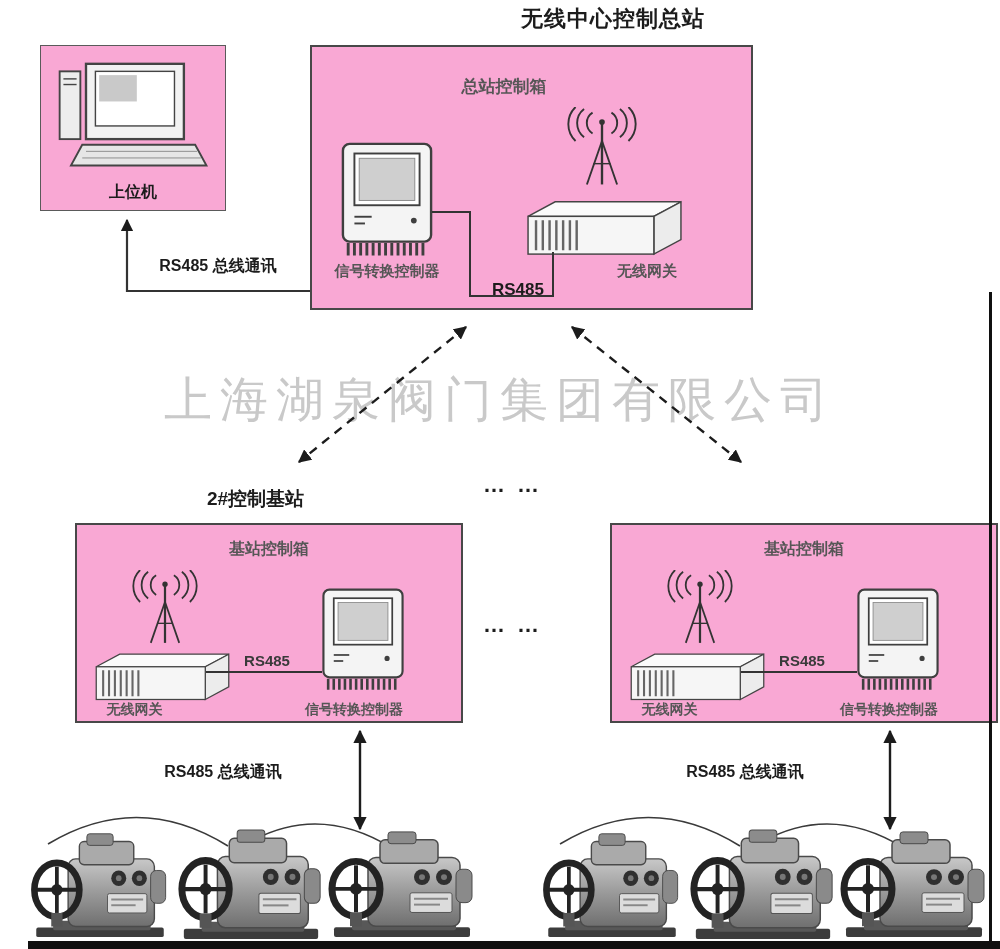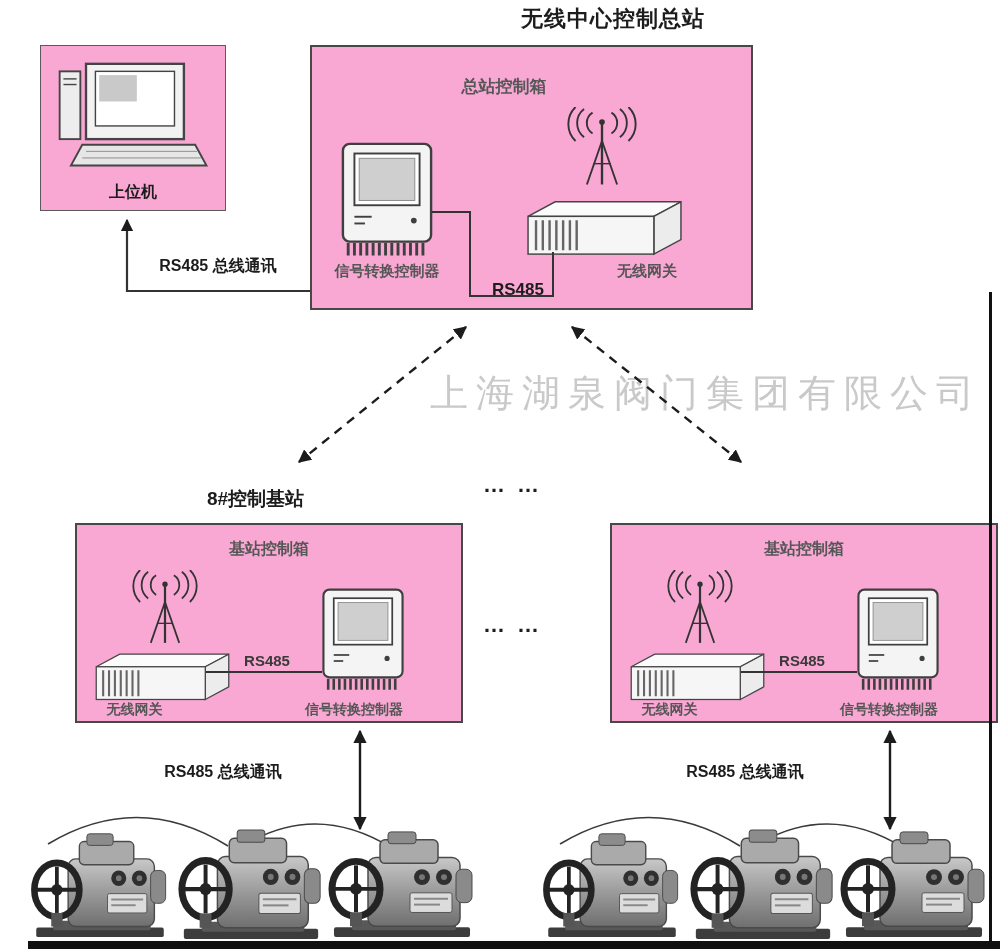--- a/index.html
+++ b/index.html
@@ -9,21 +9,21 @@
   .abs{position:absolute}
   .box{position:absolute;border:2px solid #484848;background:#f9a8d4}
   .host-box{left:40px;top:45px;width:186px;height:166px;border-width:1.5px;border-color:#5a5a5a}
   .master-box{left:310px;top:45px;width:443px;height:265px}
   .base-box{top:523px;width:388px;height:200px}
   .lbl{position:absolute;text-align:center;white-space:nowrap;color:#1c1c1c}
   .bold{font-weight:bold}
   .gray{color:#565656;font-weight:600}
   .title{position:absolute;left:305px;top:4px;width:400px;text-align:right;
          font-size:22px;font-weight:bold;letter-spacing:1px}
-  .watermark{position:absolute;left:0;right:18px;top:368px;text-align:right;font-size:38px;
+  .watermark{position:absolute;left:0;right:0;top:368px;text-align:center;font-size:48px;
              letter-spacing:8px;color:#c9c9c9;white-space:nowrap}
   .overlay{position:absolute;left:0;top:0;pointer-events:none}
   .artifact-bottom{position:absolute;left:28px;top:941px;width:972px;height:8px;background:#101010}
   .artifact-right{position:absolute;left:989px;top:292px;width:3px;height:657px;background:#101010}
 </style>
 </head>
 <body>
 
 <div class="canvas">
 
@@ -124,21 +124,21 @@
     <div class="lbl bold" style="left:146px;width:120px;top:233px;font-size:17px">RS485</div>
   </div>
 
   <div class="lbl bold" style="left:143px;top:256px;width:150px;font-size:16px">RS485 总线通讯</div>
 
   <div class="watermark">上海湖泉阀门集团有限公司</div>
 
   <div class="lbl bold" style="left:455px;top:472px;width:115px;font-size:22px;letter-spacing:3px">… …</div>
   <div class="lbl bold" style="left:455px;top:612px;width:115px;font-size:22px;letter-spacing:3px">… …</div>
 
-  <div class="lbl bold" style="left:158px;top:486px;width:195px;font-size:19px">8#控制基站</div>
+  <div class="lbl bold" style="left:158px;top:486px;width:195px;font-size:19px">2#控制基站</div>
 
   <div class="box base-box" style="left:75px">
     <div class="lbl gray" style="left:0;right:0;top:14px;font-size:16px">基站控制箱</div>
     <svg class="abs" style="left:33px;top:45px" width="110" height="80" viewBox="0 0 120 90">
         <use href="#antenna"></use>
       </svg>
     <svg class="abs" style="left:13px;top:125px" width="145" height="52" viewBox="0 0 170 62">
         <use href="#gateway"></use>
       </svg>
     <svg class="abs" style="left:243px;top:62px" width="86" height="105" viewBox="0 0 100 120">

